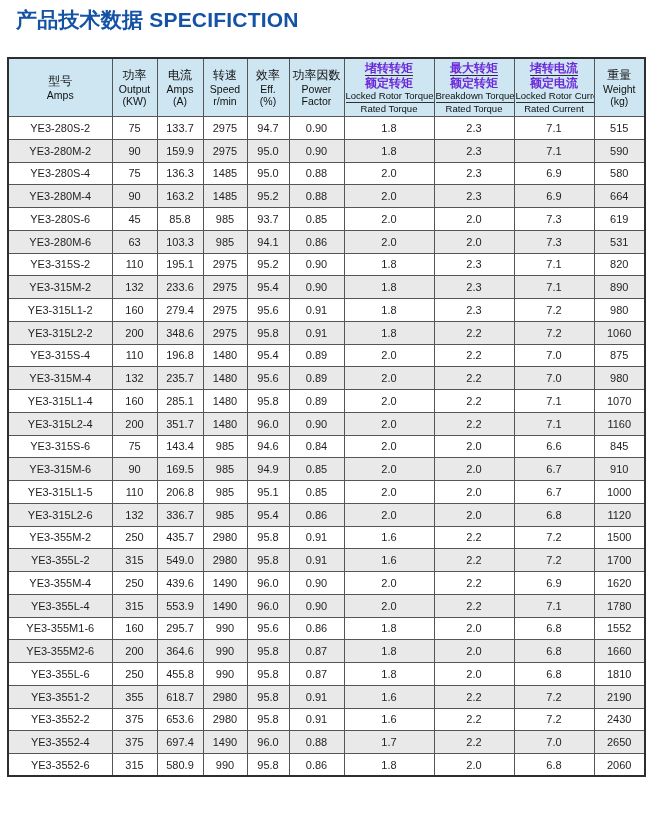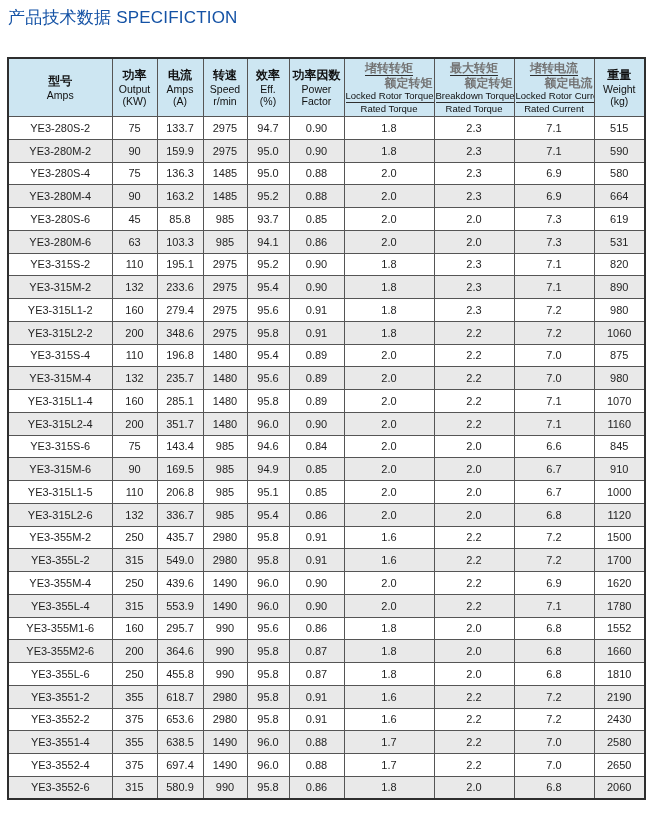--- a/index.html
+++ b/index.html
@@ -5,22 +5,22 @@
   * { margin: 0; padding: 0; box-sizing: border-box; }
   html, body {
     width: 650px; height: 815px;
     background: #ffffff;
     font-family: "Liberation Sans", "DejaVu Sans", sans-serif;
     overflow: hidden;
   }
   .page { position: relative; width: 650px; height: 815px; }
 
   .page-title {
-    position: absolute; left: 8px; top: 6px;
-    font-size: 17px; font-weight: normal;
+    position: absolute; left: 16px; top: 6px;
+    font-size: 21px; font-weight: bold;
     color: var(--title-color, #1452a5);
     letter-spacing: 0.2px;
     white-space: nowrap;
   }
 
   table.spec {
     position: absolute; left: 7px; top: 57px;
     width: 637px;
     border-collapse: collapse;
     table-layout: fixed;
@@ -40,23 +40,23 @@
   }
   tbody td {
     height: 22.75px;
     font-size: 11px;
     color: var(--cell-text, #1f1f1f);
     background: #ffffff;
     padding: 0 2px;
   }
   tbody tr:nth-child(even) td { background: var(--row-alt-bg, #e9e9e9); }
 
-  .h-cn { font-size: 12px; font-weight: bold; line-height: 15px; color: #101010; }
+  .h-cn { font-size: 12px; font-weight: normal; line-height: 15px; color: #101010; }
   .h-en { font-size: 10.5px; line-height: 12.5px; color: #101010; }
-  .f-cn { font-size: 12px; font-weight: bold; line-height: 14px; color: #737373; text-align: right; }
+  .f-cn { font-size: 12px; font-weight: bold; line-height: 14px; color: #6d28d9; }
   .f-en { font-size: 9.5px; line-height: 11.5px; color: #101010; white-space: nowrap; }
   .over { display: table; margin: 0 auto; border-bottom: 1px solid #2e2e2e; }
 
   col.c-type   { width: 104px; }
   col.c-output { width: 45px; }
   col.c-amps   { width: 46px; }
   col.c-speed  { width: 44px; }
   col.c-eff    { width: 42px; }
   col.c-pf     { width: 55px; }
   col.c-lrt    { width: 90px; }
@@ -461,32 +461,20 @@
           <td>653.6</td>
           <td>2980</td>
           <td>95.8</td>
           <td>0.91</td>
           <td>1.6</td>
           <td>2.2</td>
           <td>7.2</td>
           <td>2430</td>
         </tr>
         <tr>
-          <td>YE3-3551-4</td>
-          <td>355</td>
-          <td>638.5</td>
-          <td>1490</td>
-          <td>96.0</td>
-          <td>0.88</td>
-          <td>1.7</td>
-          <td>2.2</td>
-          <td>7.0</td>
-          <td>2580</td>
-        </tr>
-        <tr>
           <td>YE3-3552-4</td>
           <td>375</td>
           <td>697.4</td>
           <td>1490</td>
           <td>96.0</td>
           <td>0.88</td>
           <td>1.7</td>
           <td>2.2</td>
           <td>7.0</td>
           <td>2650</td>

